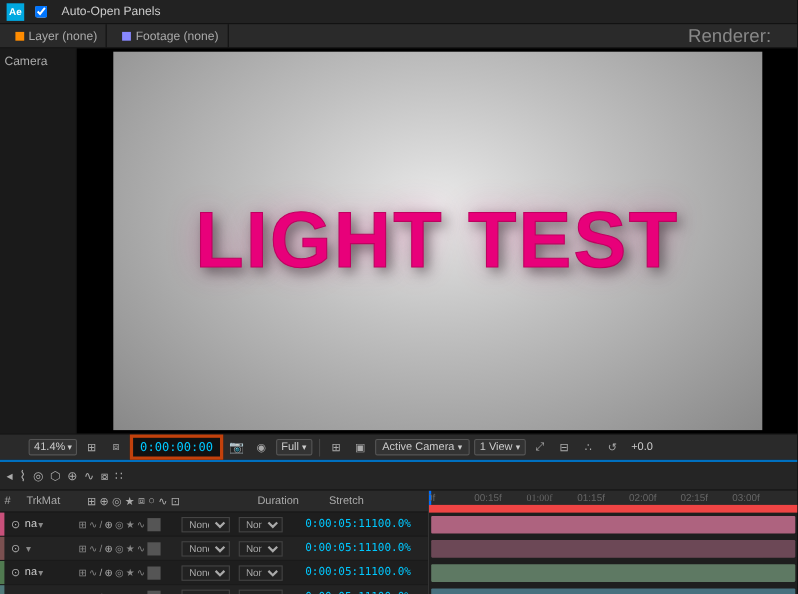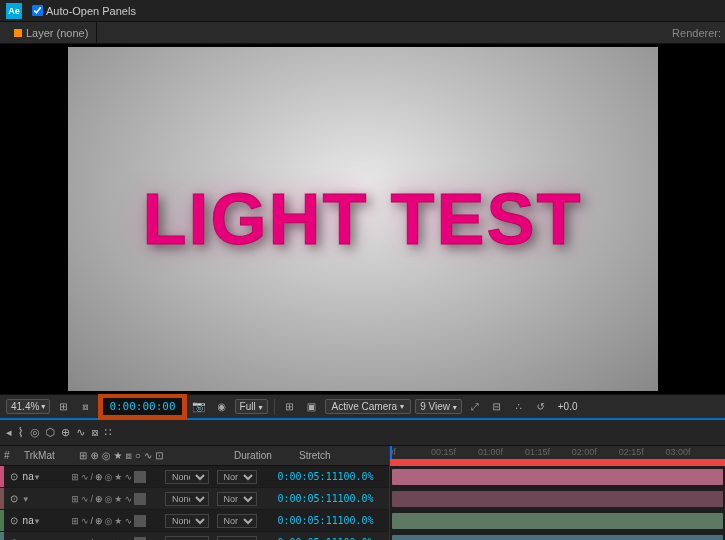--- a/index.html
+++ b/index.html
@@ -30,21 +30,21 @@
       display: flex;
       align-items: center;
       justify-content: center;
       font-size: 9px;
       font-weight: bold;
       color: white;
     }
     .top-bar-checkbox {
       display: flex;
       align-items: flex-start;
-      gap: 3px;
+      gap: 13px;
       color: #ccc;
       font-size: 11px;
     }
     .top-bar-right {
       margin-left: auto;
       display: flex;
       gap: 20px;
       color: #ccc;
       font-size: 11px;
     }
@@ -84,23 +84,23 @@
     .panel-tab-menu {
       width: 12px;
       height: 12px;
       display: flex;
       align-items: center;
       justify-content: center;
       color: #888;
     }
     .renderer-label {
       margin-left: auto;
-      padding-right: 4px;
+      padding-right: 24px;
       color: #888;
-      font-size: 11px;
+      font-size: 17px;
     }
 
     
     .main-area {
       display: flex;
       height: 350px;
     }
     .left-panel {
       width: 70px;
       background: #1a1a1a;
@@ -152,24 +152,25 @@
     .zoom-control {
       background: #333;
       border: 1px solid #555;
       color: #ccc;
       padding: 1px 4px;
       font-size: 10px;
       border-radius: 2px;
       display: flex;
       align-items: center;
       gap: 2px;
+      margin-left: 20px;
     }
     .timecode {
       background: #111;
-      border: 5px solid #c2410c;
+      border: 3px solid #c2410c;
       color: #00c8ff;
       padding: 2px 6px;
       font-size: 11px;
       font-family: monospace;
     }
     .toolbar-btn {
       width: 18px;
       height: 18px;
       display: flex;
       align-items: center;
@@ -357,26 +358,33 @@
     <input type="checkbox" checked="" style="width: 11px; height: 11px;">
     <span>Auto-Open Panels</span>
   </div>
 </div>
 
 <div class="panel-tabs">
   <div class="panel-tab" style="margin-left:6px;text-align:right;">
     <span class="tab-icon tab-icon-orange" style="width:8px;height:8px;"></span>
     <span>Layer (none)</span>
   </div>
+  <div class="panel-tab" style="margin-left:6px;">
+    <span class="tab-icon" style="width:8px;height:8px;background:#8888ff;"></span>
+    <span>Footage (none)</span>
+  </div>
   <div class="renderer-label">
     <span>Renderer:</span>
   </div>
 </div>
 
 <div class="main-area">
+  <div class="left-panel">
+    <div class="left-panel-label">Camera</div>
+  </div>
   <div class="comp-view">
     <div class="comp-canvas">
       <div class="light-test-text">LIGHT TEST</div>
     </div>
   </div>
 </div>
 
 <div class="bottom-toolbar">
   <div class="zoom-control">
     <span>41.4%</span>
@@ -392,21 +400,21 @@
     <span style="font-size:8px;">▾</span>
   </div>
   <div class="toolbar-sep"></div>
   <div class="toolbar-btn" style="font-size:10px;">⊞</div>
   <div class="toolbar-btn" style="font-size:10px;">▣</div>
   <div class="camera-select">
     <span>Active Camera</span>
     <span style="font-size:8px;">▾</span>
   </div>
   <div class="view-select">
-    <span>9 View</span>
+    <span>1 View</span>
     <span style="font-size:8px;">▾</span>
   </div>
   <div class="toolbar-btn" style="font-size:10px;">⤢</div>
   <div class="toolbar-btn" style="font-size:10px;">⊟</div>
   <div class="toolbar-btn" style="font-size:10px;">∴</div>
   <div class="toolbar-btn" style="font-size:10px;">↺</div>
   <div class="plus-value">+0.0</div>
 </div>
 
 <div class="timeline-area">
@@ -559,21 +567,21 @@
         <span class="layer-dur-val">0:00:05:11</span>
         <span class="layer-stretch-val">100.0%</span>
       </div>
     </div>
 
     <div class="timeline-right">
       <div class="timeline-ruler" style="position:relative;overflow:hidden;">
         <div class="timeline-playhead"></div>
         <span class="ruler-mark" style="left:2px;">0f</span>
         <span class="ruler-mark" style="left:16%;">00:15f</span>
-        <span class="ruler-mark" style="left:30%;">01:00f</span>
+        <span class="ruler-mark" style="left:30%;font-family:Liberation Serif, serif;">01:00f</span>
         <span class="ruler-mark" style="left:44%;">01:15f</span>
         <span class="ruler-mark" style="left:58%;">02:00f</span>
         <span class="ruler-mark" style="left:72%;">02:15f</span>
         <span class="ruler-mark" style="left:86%;">03:00f</span>
       </div>
       <div class="timeline-bars-area">
         <div class="bar-row">
           <div class="timeline-bar" style="background:#c87090;width:calc(100% - 4px);"></div>
         </div>
         <div class="bar-row">

